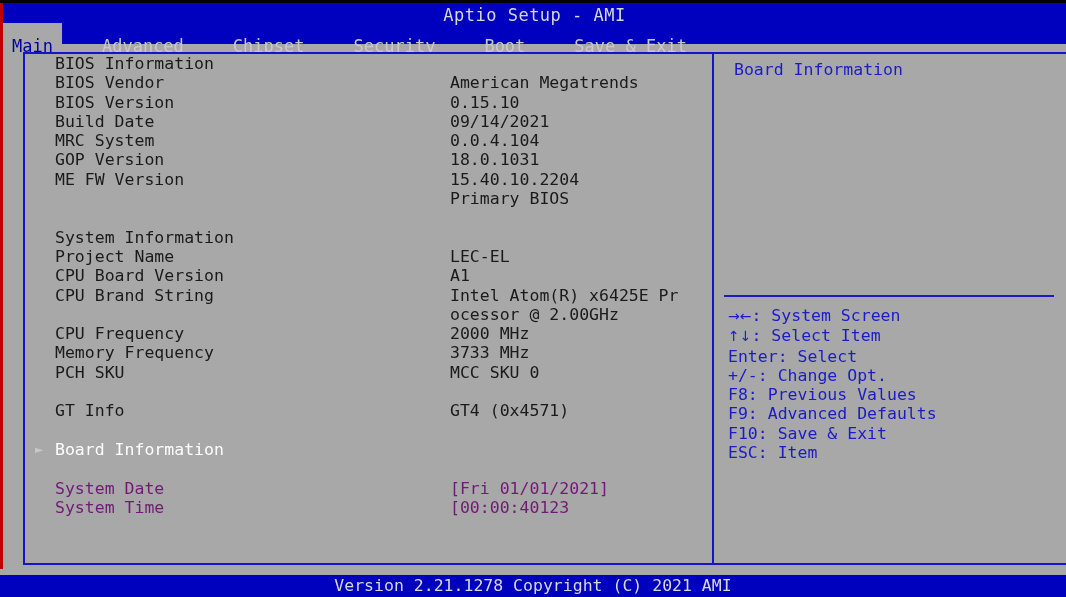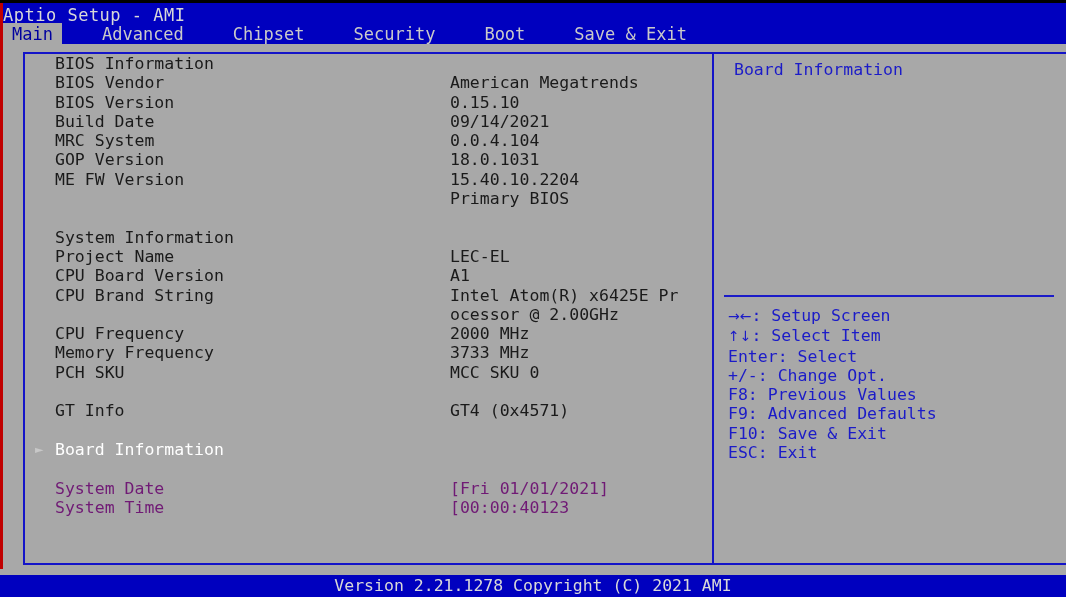--- a/index.html
+++ b/index.html
@@ -38,40 +38,40 @@
   .titlebar {
     position: absolute;
     left: 3px; top: 3px;
     width: 1063px; height: 41px;
     background: #0000bf;
   }
   .title-text {
     position: absolute;
     left: 0; top: 2px;
     width: 1063px;
-    text-align: left;
+    text-align: center;
     color: #d8d8d8;
     font-size: 17px;
     line-height: 20px;
     letter-spacing: 0.5px;
     white-space: pre;
   }
   .tabbar {
     position: absolute;
     left: 0; top: 20px;
     height: 22px;
     width: 1063px;
     white-space: nowrap;
   }
   .tab {
     display: inline-block;
     color: #c9c9c9;
     font-size: 17px;
     line-height: 22px;
-    padding: 0 9px;
+    padding: 12px 9px;
     white-space: pre;
     vertical-align: top;
   }
   .tab.active {
     background: #a8a8a8;
     color: #0000a0;
   }
   .tab-spacer {
     display: inline-block;
     width: 31px;
@@ -287,28 +287,28 @@
         <div class="sb-dither"></div>
       </div>
       <div class="sb-arrow down">▼</div>
     </div>
   </div>
 
   <div class="panel" id="right-panel">
     <div class="help-text">Board Information</div>
     <div class="help-sep"></div>
     <div class="keys" id="keys">
-        <div class="key-row"><span class="glyph">→←</span><span>: Setup Screen</span></div>
+        <div class="key-row"><span class="glyph">→←</span><span>: System Screen</span></div>
         <div class="key-row"><span class="glyph">↑↓</span><span>: Select Item</span></div>
         <div class="key-row"><span>Enter: Select</span></div>
         <div class="key-row"><span>+/-: Change Opt.</span></div>
         <div class="key-row"><span>F8: Previous Values</span></div>
         <div class="key-row"><span>F9: Advanced Defaults</span></div>
         <div class="key-row"><span>F10: Save &amp; Exit</span></div>
-        <div class="key-row"><span>ESC: Exit</span></div>
+        <div class="key-row"><span>ESC: Item</span></div>
       </div>
   </div>
 
   <div class="footer">
     <div class="footer-text">Version 2.21.1278 Copyright (C) 2021 AMI</div>
   </div>
 
 </div>
 
 </body></html>

